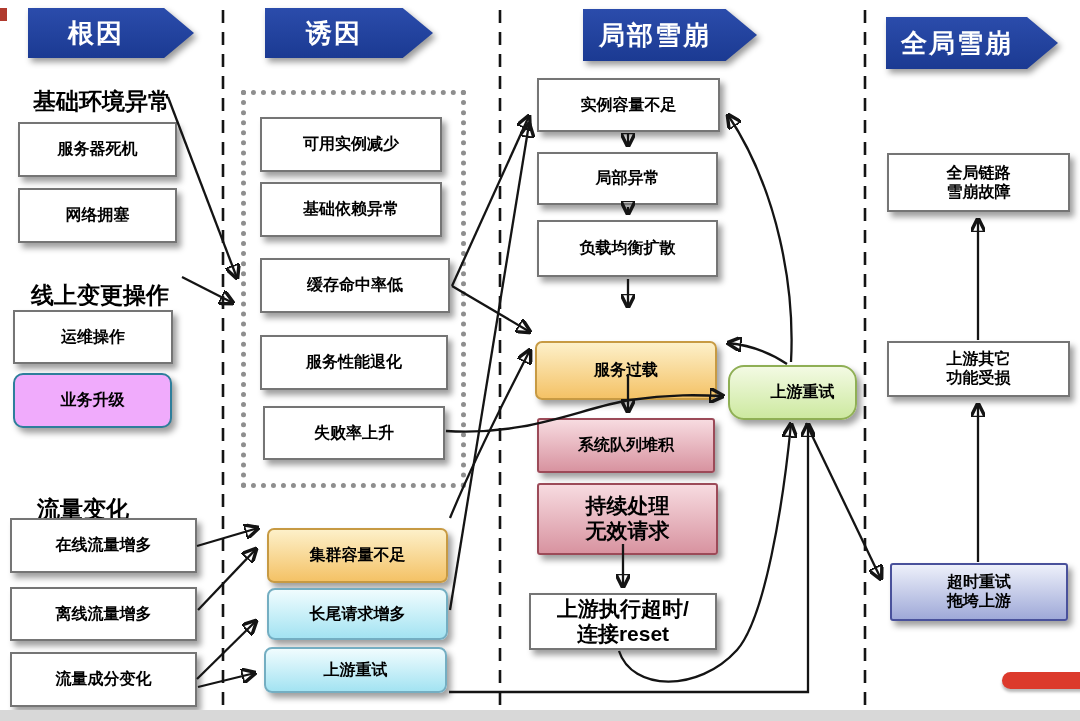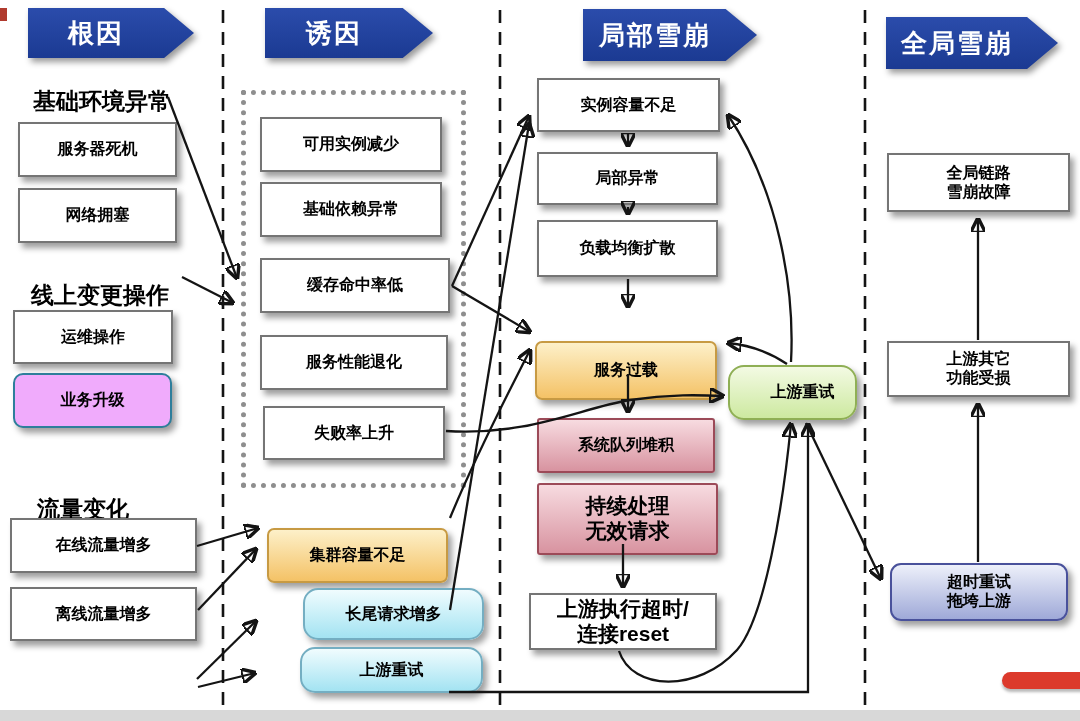--- a/index.html
+++ b/index.html
@@ -18,24 +18,24 @@
   .plain-label{position:absolute;font-size:23px;font-weight:700;color:#000;z-index:2;white-space:nowrap;margin-top:20px;}
   .box{
     position:absolute;box-sizing:border-box;z-index:2;
     border:2px solid #757575;background:#ffffff;
     display:flex;align-items:center;justify-content:center;text-align:center;
     font-size:16px;font-weight:600;line-height:1.18;white-space:pre-line;
     box-shadow:4px 5px 6px rgba(0,0,0,0.38);
   }
   .box.teal   {background:#f0abfc;border-color:#2e7e9b;border-radius:10px;}
   .box.orange {background:linear-gradient(180deg,#fdf0c9 0%,#f4c266 100%);border-color:#c79a43;border-radius:7px;margin-top:28px;}
-  .box.cyan   {background:linear-gradient(180deg,#f0fcfe 0%,#a3e3f2 100%);border-color:#74aec2;border-radius:15px;margin-left:36px;}
+  .box.cyan   {background:linear-gradient(180deg,#f0fcfe 0%,#a3e3f2 100%);border-color:#74aec2;border-radius:8px;}
   .box.green  {background:linear-gradient(180deg,#f3fae3 0%,#cde9a0 100%);border-color:#8faf55;border-radius:16px;padding-left:20px;}
   .box.pink   {background:linear-gradient(180deg,#f7dbe0 0%,#d893a0 100%);border-color:#9c4a58;border-radius:3px;}
-  .box.purple {background:linear-gradient(180deg,#edf0fa 0%,#9fa9d8 100%);border-color:#49519b;border-radius:11px;}
+  .box.purple {background:linear-gradient(180deg,#edf0fa 0%,#9fa9d8 100%);border-color:#49519b;border-radius:3px;}
   .box.small-font{font-size:21px;}
   .dash-box{position:absolute;border:5px dotted #8e8e8e;z-index:1;}
   #arrows{position:absolute;left:0;top:0;z-index:4;pointer-events:none;}
   #arrows path,#arrows line{fill:none;stroke:#141414;stroke-width:2.3;}
   #arrows line.divider{stroke-width:2.6;stroke-dasharray:13 9;}
   .red-bar{position:absolute;left:1002px;top:672px;width:92px;height:17px;border-radius:9px;
     background:#dc3a2c;box-shadow:0 3px 3px rgba(0,0,0,0.28);z-index:5;}
   .red-corner{position:absolute;left:0;top:8px;width:7px;height:13px;background:#b03a2e;z-index:5;}
   .bottom-strip{position:absolute;left:0;top:710px;width:1080px;height:11px;background:#d8d8d8;z-index:5;}
 </style>
@@ -59,20 +59,21 @@
 
   <div class="plain-label" style="left:33px;top:66px">基础环境异常</div>
   <div class="box" style="left:18px;top:122px;width:159px;height:55px">服务器死机</div>
   <div class="box" style="left:18px;top:188px;width:159px;height:55px">网络拥塞</div>
   <div class="plain-label" style="left:31px;top:260px">线上变更操作</div>
   <div class="box" style="left:13px;top:310px;width:160px;height:54px">运维操作</div>
   <div class="box teal" style="left:13px;top:373px;width:159px;height:55px">业务升级</div>
   <div class="plain-label" style="left:37px;top:474px">流量变化</div>
   <div class="box" style="left:10px;top:518px;width:187px;height:55px">在线流量增多</div>
   <div class="box" style="left:10px;top:587px;width:187px;height:54px">离线流量增多</div>
+  <div class="box" style="left:10px;top:652px;width:187px;height:55px">流量成分变化</div>
 
   <div class="dash-box" style="left:241px;top:90px;width:215px;height:388px"></div>
   <div class="box" style="left:260px;top:117px;width:182px;height:55px">可用实例减少</div>
   <div class="box" style="left:260px;top:182px;width:182px;height:55px">基础依赖异常</div>
   <div class="box" style="left:260px;top:258px;width:190px;height:55px">缓存命中率低</div>
   <div class="box" style="left:260px;top:335px;width:188px;height:55px">服务性能退化</div>
   <div class="box" style="left:263px;top:406px;width:182px;height:54px">失败率上升</div>
   <div class="box orange" style="left:267px;top:500px;width:181px;height:55px">集群容量不足</div>
   <div class="box cyan" style="left:267px;top:588px;width:181px;height:52px">长尾请求增多</div>
   <div class="box cyan" style="left:264px;top:647px;width:183px;height:46px">上游重试</div>

